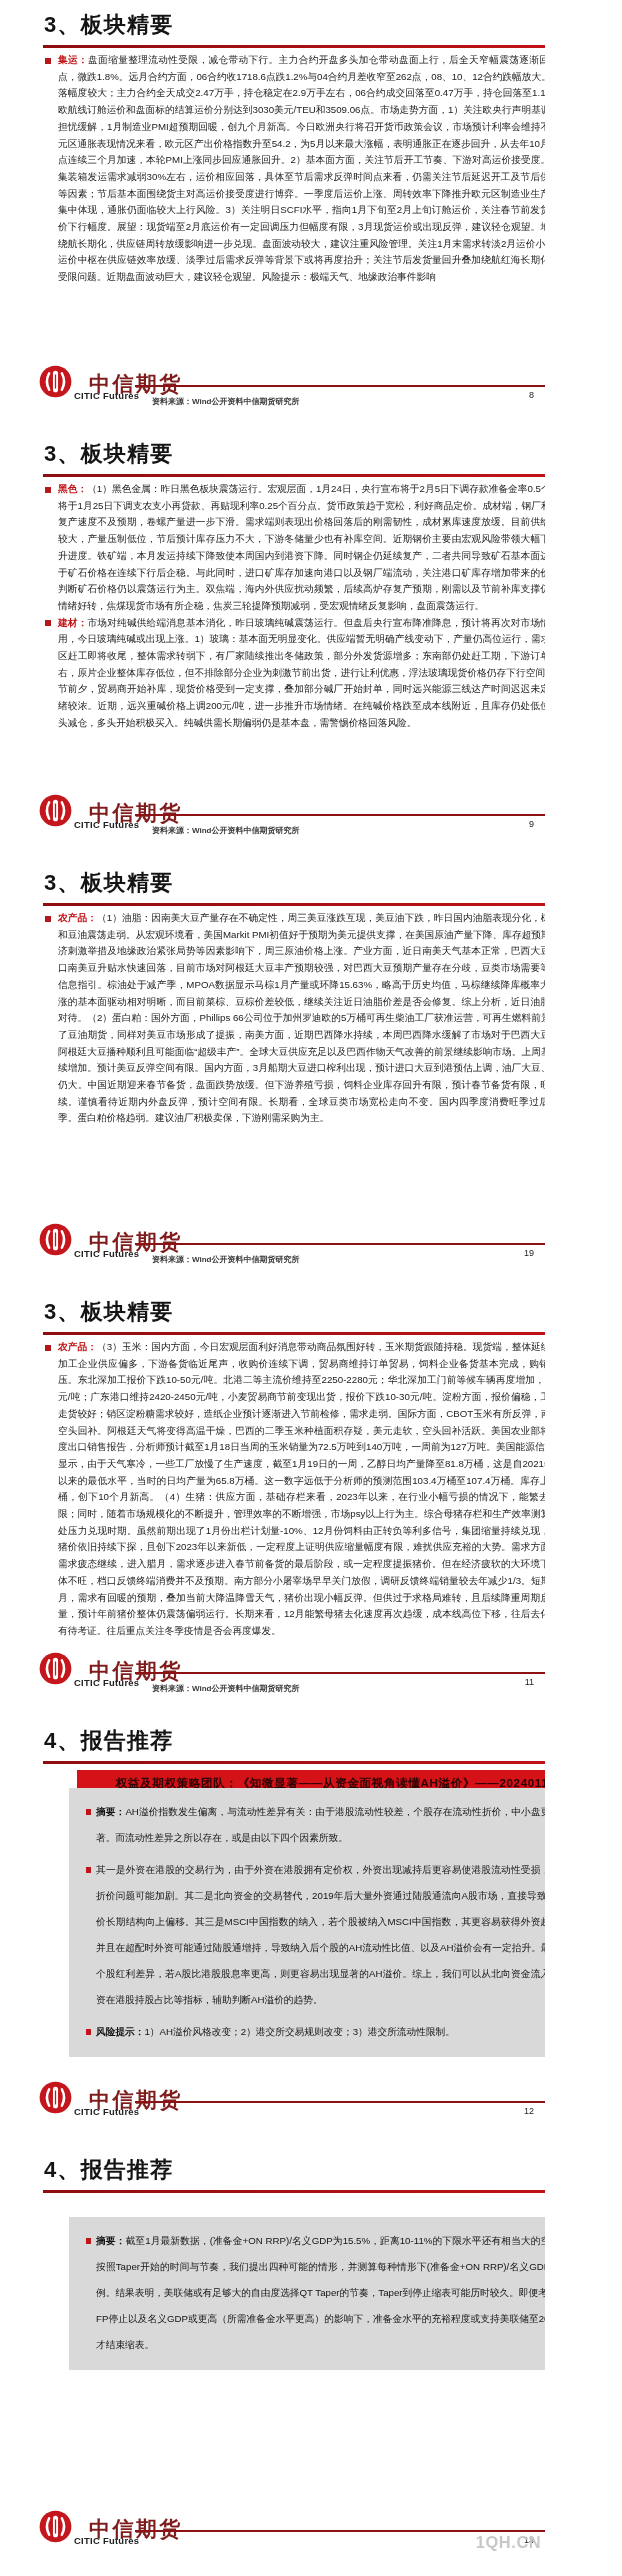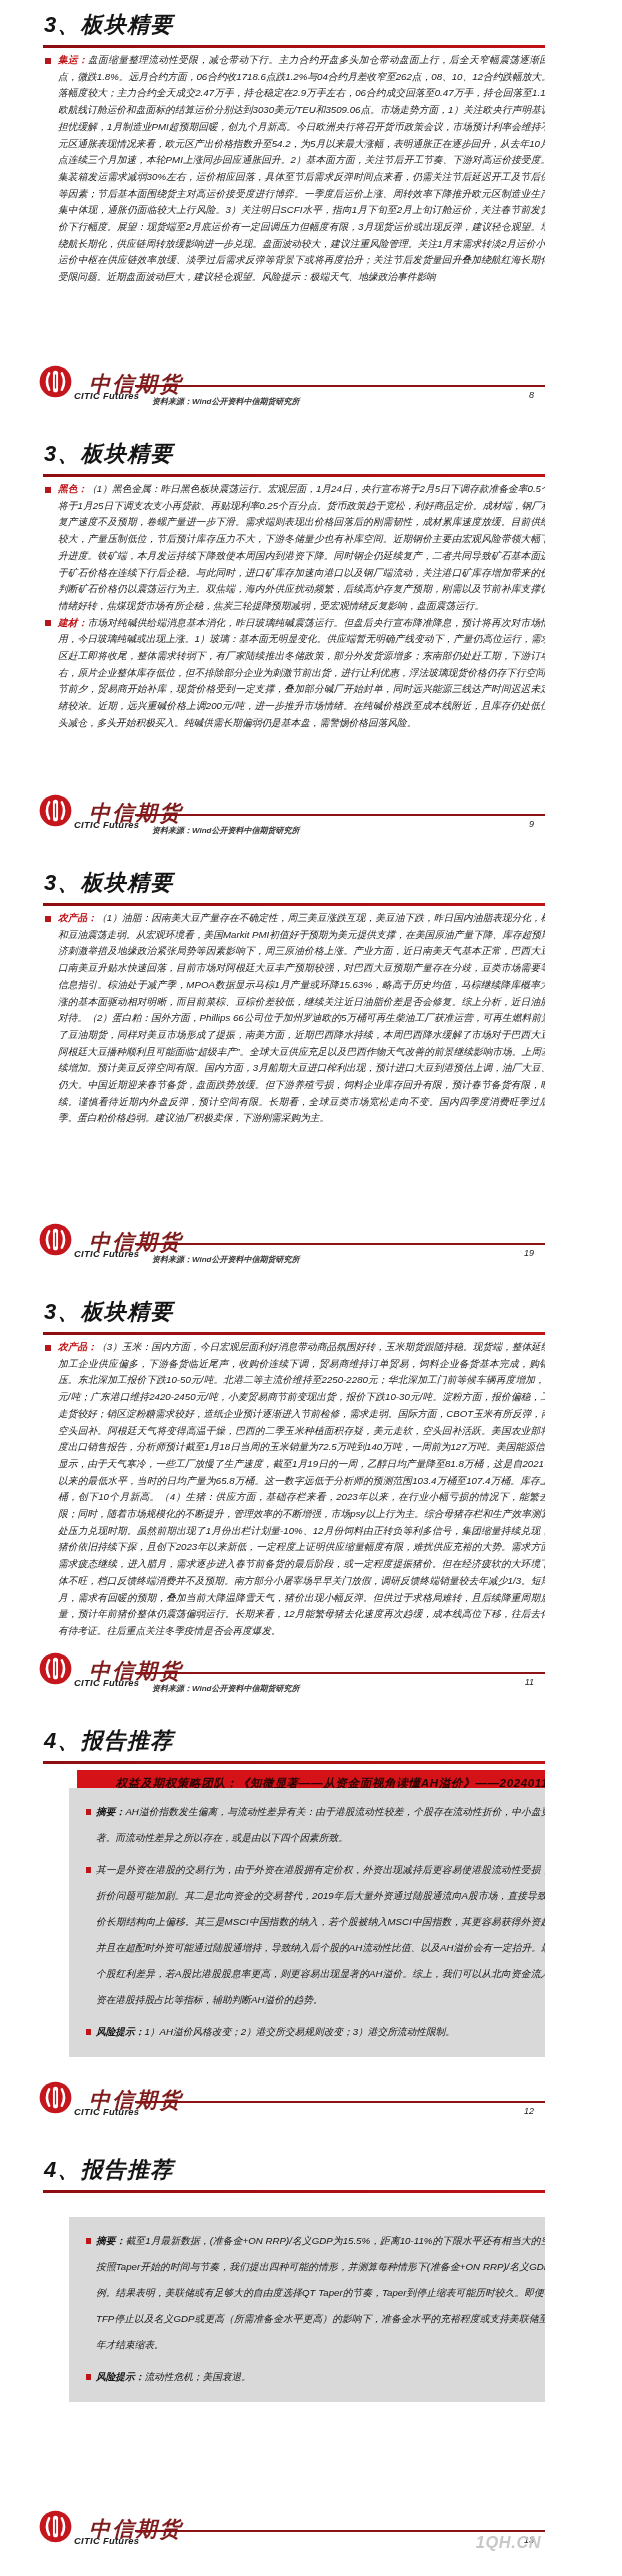--- a/index.html
+++ b/index.html
@@ -1,17 +1,17 @@
 <!DOCTYPE html>
 <html style="font-size:9.7px"><head>
 <meta charset="utf-8">
 <style>
   html,body{margin:0;padding:0;background:#ffffff;}
   body{width:623px;font-family:"Liberation Sans",sans-serif;-webkit-font-smoothing:antialiased;}
-  .page{position:relative;width:545px;height:429px;background:#ffffff;overflow:hidden;font-style:italic;}
+  .page{position:relative;width:545px;height:429px;background:#ffffff;overflow:hidden;}
   .page.last{height:430px;}
 
   .page-title{position:absolute;left:44px;top:12px;margin:0;font-size:22px;line-height:25.6px;
     font-weight:bold;color:#141414;letter-spacing:1.2px;}
   .title-rule{position:absolute;left:43px;top:45px;width:569px;height:3px;
     background:linear-gradient(90deg,#8e0d10,#c61317);}
 
   .content{position:absolute;left:58px;top:52px;width:551px;}
   .bi{position:relative;margin:0;font-size:9.7px;line-height:16.7px;color:#1b1b1b;
     text-align:justify;word-break:break-all;}
@@ -192,23 +192,20 @@
   </div>
 </section>
 
 <section class="page last">
   <h1 class="page-title">4、报告推荐</h1>
   <div class="title-rule"></div>
   <div class="graybox">
     <p class="ri">
       <span class="sq2"></span><span class="lbl2">摘要：</span><span>截至1月最新数据，(准备金+ON RRP)/名义GDP为15.5%，距离10-11%的下限水平还有相当大的空间。按照Taper开始的时间与节奏，我们提出四种可能的情形，并测算每种情形下(准备金+ON RRP)/名义GDP的比例。结果表明，美联储或有足够大的自由度选择QT Taper的节奏，Taper到停止缩表可能历时较久。即便考虑BTFP停止以及名义GDP或更高（所需准备金水平更高）的影响下，准备金水平的充裕程度或支持美联储至2025年才结束缩表。</span>
     </p>
-    <p class="ri">
-      <span class="sq2"></span><span class="lbl2">风险提示：</span><span>流动性危机；美国衰退。</span>
-    </p>
   </div>
   <div class="footer">
     <span class="logo">
       <svg viewBox="0 0 52 52" width="33" height="33">
         <circle cx="26" cy="26" r="25" fill="#c4161c"></circle>
         <g stroke="#ffffff" stroke-width="4" fill="none" stroke-linecap="round">
           <path d="M16 13 q-7 13 0 26"></path>
             <path d="M36 13 q7 13 0 26"></path>
         </g>
         <rect x="22" y="9" width="8" height="34" rx="4" fill="#ffffff"></rect>

